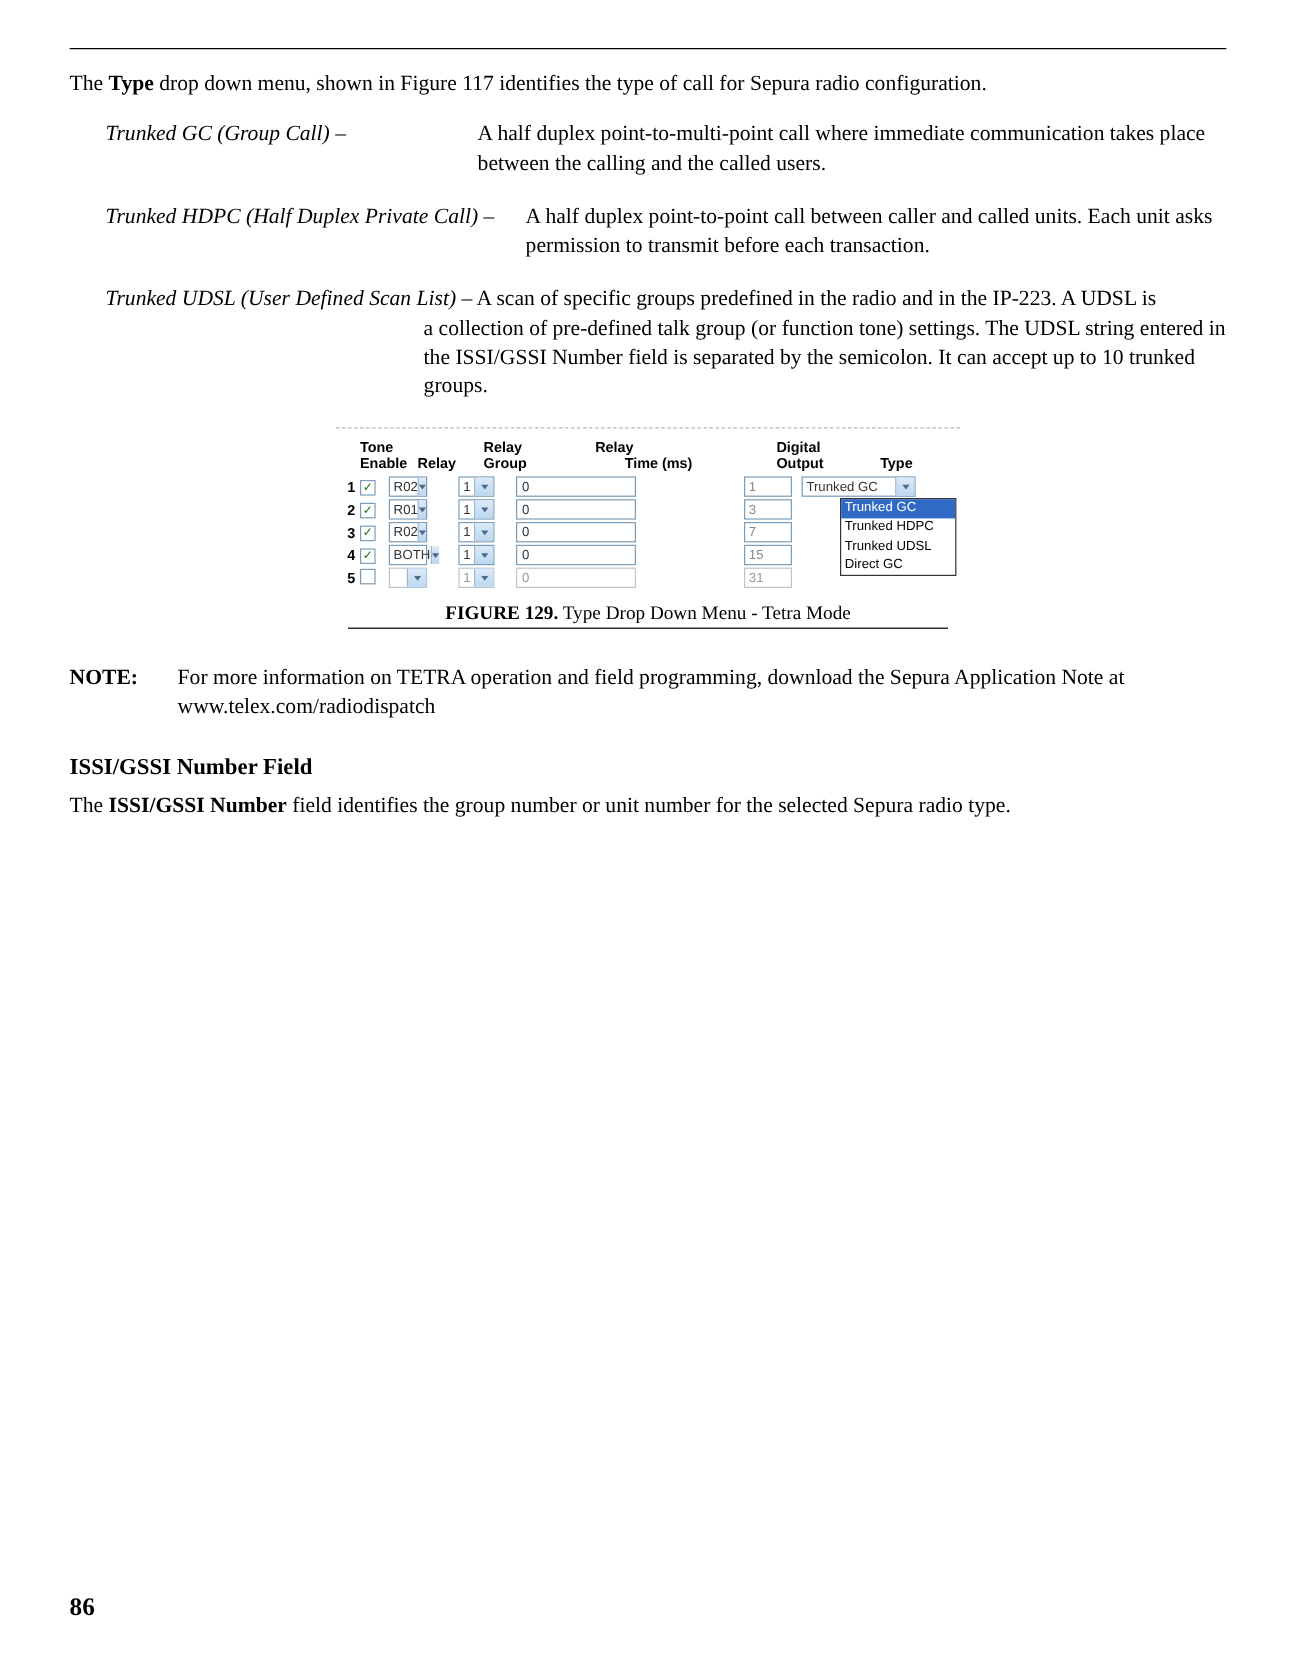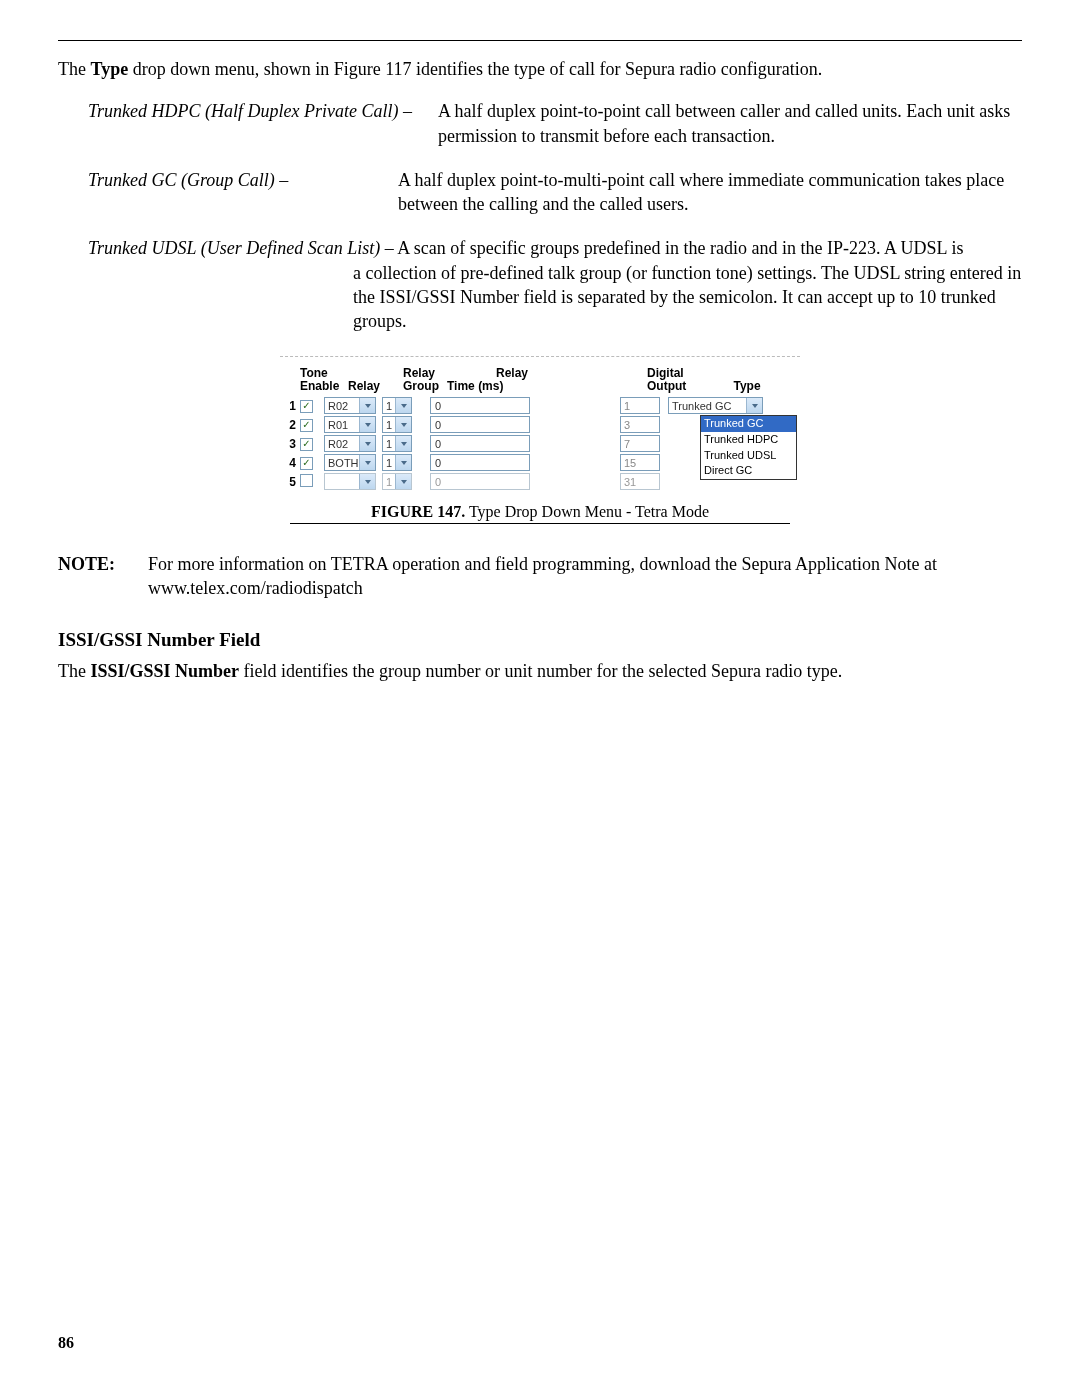--- a/index.html
+++ b/index.html
@@ -119,21 +119,21 @@
     align-items: center;
     justify-content: center;
   }
   .caret::after {
     content: "";
     width: 0; height: 0;
     border-left: 3px solid transparent;
     border-right: 3px solid transparent;
     border-top: 4px solid #4a6b8a;
   }
-  .relay-sel { width: 52px; text-align: right; }
+  .relay-sel { width: 32px; text-align: right; }
   .group-sel { width: 30px; }
   .time-inp { width: 100px; margin-left: 10px; padding-left:4px;}
   .output-inp { width: 40px; color:#888;}
   .type-sel { width: 95px; }
 
   .type-dropdown-open {
     position: absolute;
     right: -5px;
     top: 41px;
     width: 95px;
@@ -174,48 +174,48 @@
   .note-row .lbl {
     font-weight: bold;
     flex: 0 0 90px;
   }
   .note-row .txt { flex: 1; }
 
   .page-number {
     position: absolute;
     left: 58px;
     bottom: 45px;
-    font-size: 16px;
+    font-size: 21px;
     font-weight: bold;
   }
 </style>
 </head>
 <body>
 
 <div class="page">
 
   <hr class="rule">
 
 
   <p class="body-text">
     <span>The </span><b>Type</b><span> drop down menu, shown in Figure 117 identifies the type of call for Sepura radio configuration.</span>
   </p>
 
   <div class="def-block">
+
+    <div class="def-row wide">
+      <div class="term">Trunked GC (Group Call) –</div>
+      <div class="desc">A half duplex point-to-multi-point call where immediate communication takes place between the calling and the called users.</div>
+    </div>
 
     <div class="def-row wider">
       <div class="term">Trunked HDPC (Half Duplex Private Call) –</div>
       <div class="desc">A half duplex point-to-point call between caller and called units. Each unit asks permission to transmit before each transaction.</div>
     </div>
 
-    <div class="def-row wide">
-      <div class="term">Trunked GC (Group Call) –</div>
-      <div class="desc">A half duplex point-to-multi-point call where immediate communication takes place between the calling and the called users.</div>
-    </div>
-
     <div class="def-row flow">
       <span class="term">Trunked UDSL (User Defined Scan List) –</span><span class="desc"> A scan of specific groups predefined in the radio and in the IP-223. A UDSL is</span>
       <span class="cont">a collection of pre-defined talk group (or function tone) settings. The UDSL string entered in the ISSI/GSSI Number field is separated by the semicolon. It can accept up to 10 trunked groups.</span>
     </div>
 
 
   </div>
 
   <div class="figure-wrap">
     <div class="figure-box">
@@ -228,21 +228,21 @@
         <div style="text-align:center">Relay</div>
         <div></div>
         <div>Digital</div>
         <div></div>
       </div>
       <div style="display:grid;grid-template-columns:20px 48px 55px 44px 130px 70px 50px 100px;font-weight:bold;font-size:12px;line-height:1.1;margin-bottom:3px;">
         <div></div>
         <div>Enable</div>
         <div>Relay</div>
         <div>Group</div>
-        <div style="text-align:left">Time (ms)</div>
+        <div style="text-align:right">Time (ms)</div>
         <div></div>
         <div>Output</div>
         <div style="text-align:center">Type</div>
       </div>
 
       <div id="fig-rows" style="position:relative;">
           <div style="display: grid; grid-template-columns: 20px 24px 58px 38px 130px 70px 48px 102px; align-items: center; height: 19px;">
             <div class="rownum">1</div>
             <div><span class="cb">✓</span></div>
             <div>
@@ -392,21 +392,21 @@
             <div class="opt">Trunked HDPC</div>
             <div class="opt">Trunked UDSL</div>
             <div class="opt">Direct GC</div>
           </div>
         </div>
 
     </div>
   </div>
 
   <div class="caption">
-    <b>FIGURE 147.</b><span> Type Drop Down Menu - Tetra Mode</span>
+    <b>FIGURE 129.</b><span> Type Drop Down Menu - Tetra Mode</span>
   </div>
   <hr class="caption-rule">
 
   <div class="note-row">
     <div class="lbl">NOTE:</div>
     <div class="txt">For more information on TETRA operation and field programming, download the Sepura Application Note at www.telex.com/radiodispatch</div>
   </div>
 
   <h3 class="sec-h">ISSI/GSSI Number Field</h3>
 

